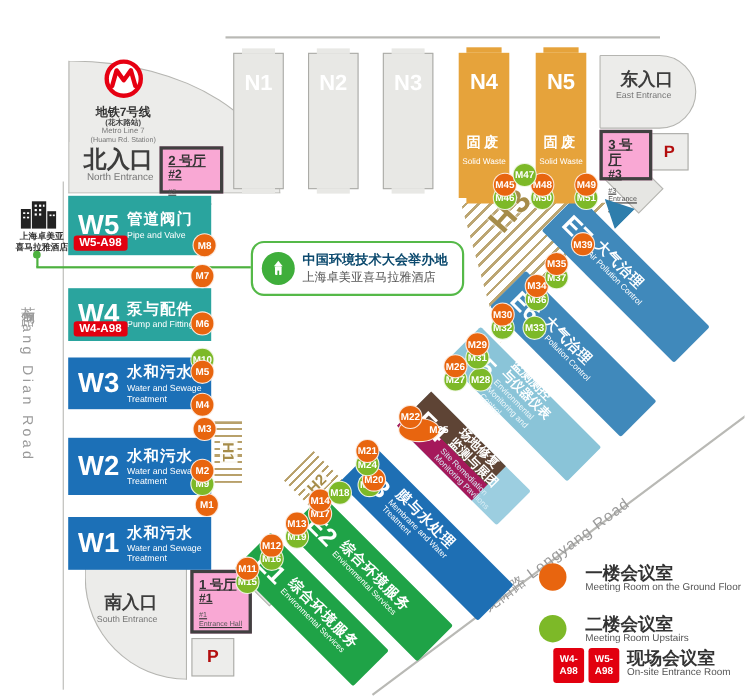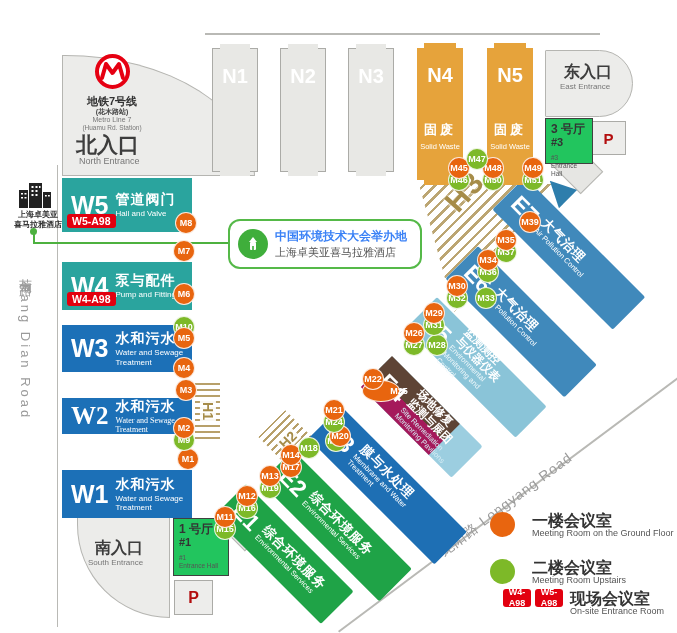--- a/index.html
+++ b/index.html
@@ -22,21 +22,21 @@
   .fan-east{left:545px;top:50px;width:88px;height:67px;border-radius:2px 64px 64px 2px;}
   .fan-south{left:77px;top:508px;width:93px;height:110px;border-radius:0 0 0 95px;}
   .ent-zh{font-weight:bold;color:#3d3d3d;}
   .ent-en{color:#777;}
   .north-zh{left:76px;top:131px;font-size:21px;z-index:2;}
   .north-en{left:79px;top:156px;font-size:9px;z-index:2;}
   .east-zh{left:564px;top:62px;font-size:16px;}
   .east-en{left:560px;top:82px;font-size:8px;}
   .south-zh{left:95px;top:538px;font-size:16px;}
   .south-en{left:88px;top:558px;font-size:8px;}
-  .hallbox{background:#22c55e;border:1px solid #404040;box-sizing:border-box;padding:3px 5px;color:#333;z-index:2;}
+  .hallbox{background:#f9a8d4;border:3px solid #404040;box-sizing:border-box;padding:3px 5px;color:#333;z-index:2;text-decoration:underline;}
   .hallbox .t1{font-size:12px;font-weight:bold;line-height:1.2;}
   .hallbox .t2{font-size:11px;font-weight:bold;line-height:1.2;}
   .hallbox .tiny{font-size:6.5px;color:#555;line-height:1.25;margin-top:4px;}
   .hall2-box{left:145px;top:133px;width:58px;height:43px;}
   .hall3-box{left:545px;top:118px;width:48px;height:46px;}
   .hall1-box{left:173px;top:518px;width:56px;height:58px;}
   .pbox{background:#ededeb;border:1px solid #ababa7;color:#b30e0e;font-weight:bold;display:flex;align-items:center;justify-content:center;box-sizing:border-box;}
   .p-east{left:591px;top:121px;width:35px;height:34px;font-size:15px;}
   .p-south{left:174px;top:580px;width:39px;height:35px;font-size:16px;}
   .connector{background:#e6e6e3;border:1px solid #b6b6b2;transform:rotate(45deg);z-index:0;}
@@ -64,21 +64,21 @@
   .n1{left:212px;} .n2{left:280px;} .n3{left:348px;} .n4{left:417px;} .n5{left:487px;}
 
   
   .whall{left:62px;width:130px;color:#fff;display:flex;align-items:center;box-sizing:border-box;padding-left:9px;z-index:2;}
   .whall .wid{font-size:25px;font-weight:bold;margin-right:7px;}
   .whall .wcol{display:flex;flex-direction:column;}
   .whall .zh{font-size:14px;font-weight:bold;letter-spacing:1px;}
   .whall .en{font-size:8px;line-height:1.15;max-width:78px;}
   .teal{background:#2aa49e;} .wblue{background:#1c70b7;}
   .w5{top:178px;height:54px;} .w4{top:262px;height:48px;}
-  .w3{top:325px;height:47px;} .w2{top:398px;height:36px;font-family:Liberation Serif, serif;} .w1{top:470px;height:48px;}
+  .w3{top:325px;height:47px;} .w2{top:398px;height:52px;} .w1{top:470px;height:48px;}
   .wbadge{position:absolute;left:5px;bottom:4px;background:#e2000f;color:#fff;font-size:10.5px;font-weight:bold;
           padding:1px 5px;border-radius:3px;}
 
   
   .ehall{transform:rotate(45deg);transform-origin:0 0;display:flex;align-items:center;color:#fff;
          box-sizing:border-box;padding-left:9px;gap:7px;border-radius:2px;z-index:1;}
   .ehall .eid{font-size:23px;font-weight:bold;}
   .ehall .ecol{display:flex;flex-direction:column;line-height:1.15;position:relative;z-index:1;}
   .ehall .zh{font-size:13px;font-weight:bold;letter-spacing:1px;}
   .ehall .zh2{font-size:11.5px;font-weight:bold;}
@@ -116,39 +116,39 @@
   .hotel-l1{left:6px;top:209px;width:64px;text-align:center;font-size:8px;font-weight:bold;color:#333;}
   .hotel-l2{left:6px;top:219px;width:64px;text-align:center;font-size:8px;font-weight:bold;color:#333;}
   .cdot{left:30px;top:228px;width:7px;height:7px;border-radius:50%;background:#4db13f;}
   .cline-v{left:33px;top:233px;width:1.5px;height:10px;background:#4db13f;}
   .cline-h{left:33px;top:242px;width:195px;height:1.5px;background:#4db13f;}
   .callout{left:228px;top:219px;width:194px;height:50px;background:#fff;border:2px solid #55b948;border-radius:12px;
            display:flex;align-items:center;box-sizing:border-box;padding:0 8px;gap:7px;z-index:3;}
   .callout .cico{width:30px;height:30px;border-radius:50%;background:#3fae3b;flex:0 0 auto;
                  display:flex;align-items:center;justify-content:center;}
   .callout .ctxt{display:flex;flex-direction:column;line-height:1.35;}
-  .callout .c1{font-size:12px;font-weight:bold;color:#3b82f6;text-align:right;}
+  .callout .c1{font-size:12px;font-weight:bold;color:#0c4a6e;text-align:right;}
   .callout .c2{font-size:11px;color:#555;}
 
   
   .marker{position:absolute;width:22px;height:22px;margin:-11px 0 0 -11px;border-radius:50%;
           color:#fff;font-size:9px;font-weight:bold;display:flex;align-items:center;justify-content:center;
           border:1px solid rgba(255,255,255,.85);box-sizing:border-box;z-index:4;}
   .marker.ground{background:#e8650f;}
   .marker.upstairs{background:#7db928;}
 
   
   .lg-dot{width:25px;height:25px;border-radius:50%;}
   .lg-dot-ground{left:490px;top:512px;background:#e8650f;}
   .lg-dot-up{left:490px;top:559px;background:#7db928;}
   .lg-zh{font-size:16px;font-weight:bold;color:#333;}
   .lg-en{font-size:9px;color:#555;}
   .lg-zh1{left:532px;top:511px;} .lg-en1{left:532px;top:528px;}
   .lg-zh2{left:532px;top:558px;text-align:center;} .lg-en2{left:532px;top:575px;}
-  .lg-badge{width:28px;height:18px;background:#e2000f;color:#fff;border-radius:3px;
+  .lg-badge{width:28px;height:32px;background:#e2000f;color:#fff;border-radius:3px;
             font-size:9px;font-weight:bold;line-height:1.2;display:flex;flex-direction:column;
             align-items:center;justify-content:center;}
   .lg-b1{left:503px;top:589px;} .lg-b2{left:535px;top:589px;}
   .lg-zh3{left:570px;top:589px;} .lg-en3{left:570px;top:606px;}
 </style>
 </head>
 <body>
 
 <div class="map">
 
@@ -170,20 +170,28 @@
       <circle cx="18.5" cy="18.5" r="15.5" fill="#fff" stroke="#e60012" stroke-width="4"></circle>
       <path d="M8 25 L12 11 L18.5 20 L25 11 L29 25" fill="none" stroke="#e60012" stroke-width="4" stroke-linecap="round" stroke-linejoin="round"></path>
     </svg>
   </div>
   <div class="abs metro-t1">地铁7号线</div>
   <div class="abs metro-t2">(花木路站)</div>
   <div class="abs metro-t3">Metro Line 7</div>
   <div class="abs metro-t4">(Huamu Rd. Station)</div>
   <div class="abs ent-zh north-zh">北入口</div>
   <div class="abs ent-en north-en">North Entrance</div>
+  <div class="abs hallbox hall2-box">
+    <div class="t1">2 号厅</div>
+    <div class="t2">#2</div>
+    <div class="tiny">
+      <span>#2</span><br>
+      <span>Entrance Hall</span>
+    </div>
+  </div>
 
   <div class="abs fan fan-east"></div>
   <div class="abs ent-zh east-zh">东入口</div>
   <div class="abs ent-en east-en">East Entrance</div>
   <div class="abs hallbox hall3-box">
     <div class="t1">3 号厅</div>
     <div class="t2">#3</div>
     <div class="tiny">
       <span>#3</span><br>
       <span>Entrance Hall</span>
@@ -224,21 +232,21 @@
   <div class="abs nhall waste n5">
     <span class="nid">N5</span>
     <span class="nzh">固废</span>
     <span class="nen">Solid Waste</span>
   </div>
 
   <div class="abs whall teal w5">
     <span class="wid">W5</span>
     <span class="wcol">
         <span class="zh">管道阀门</span>
-      <span class="en">Hall and Valve</span>
+      <span class="en">Pipe and Valve</span>
       </span>
     <span class="wbadge">W5-A98</span>
   </div>
   <div class="abs whall teal w4">
     <span class="wid">W4</span>
     <span class="wcol">
         <span class="zh">泵与配件</span>
       <span class="en">Pump and Fittings</span>
       </span>
     <span class="wbadge">W4-A98</span>

